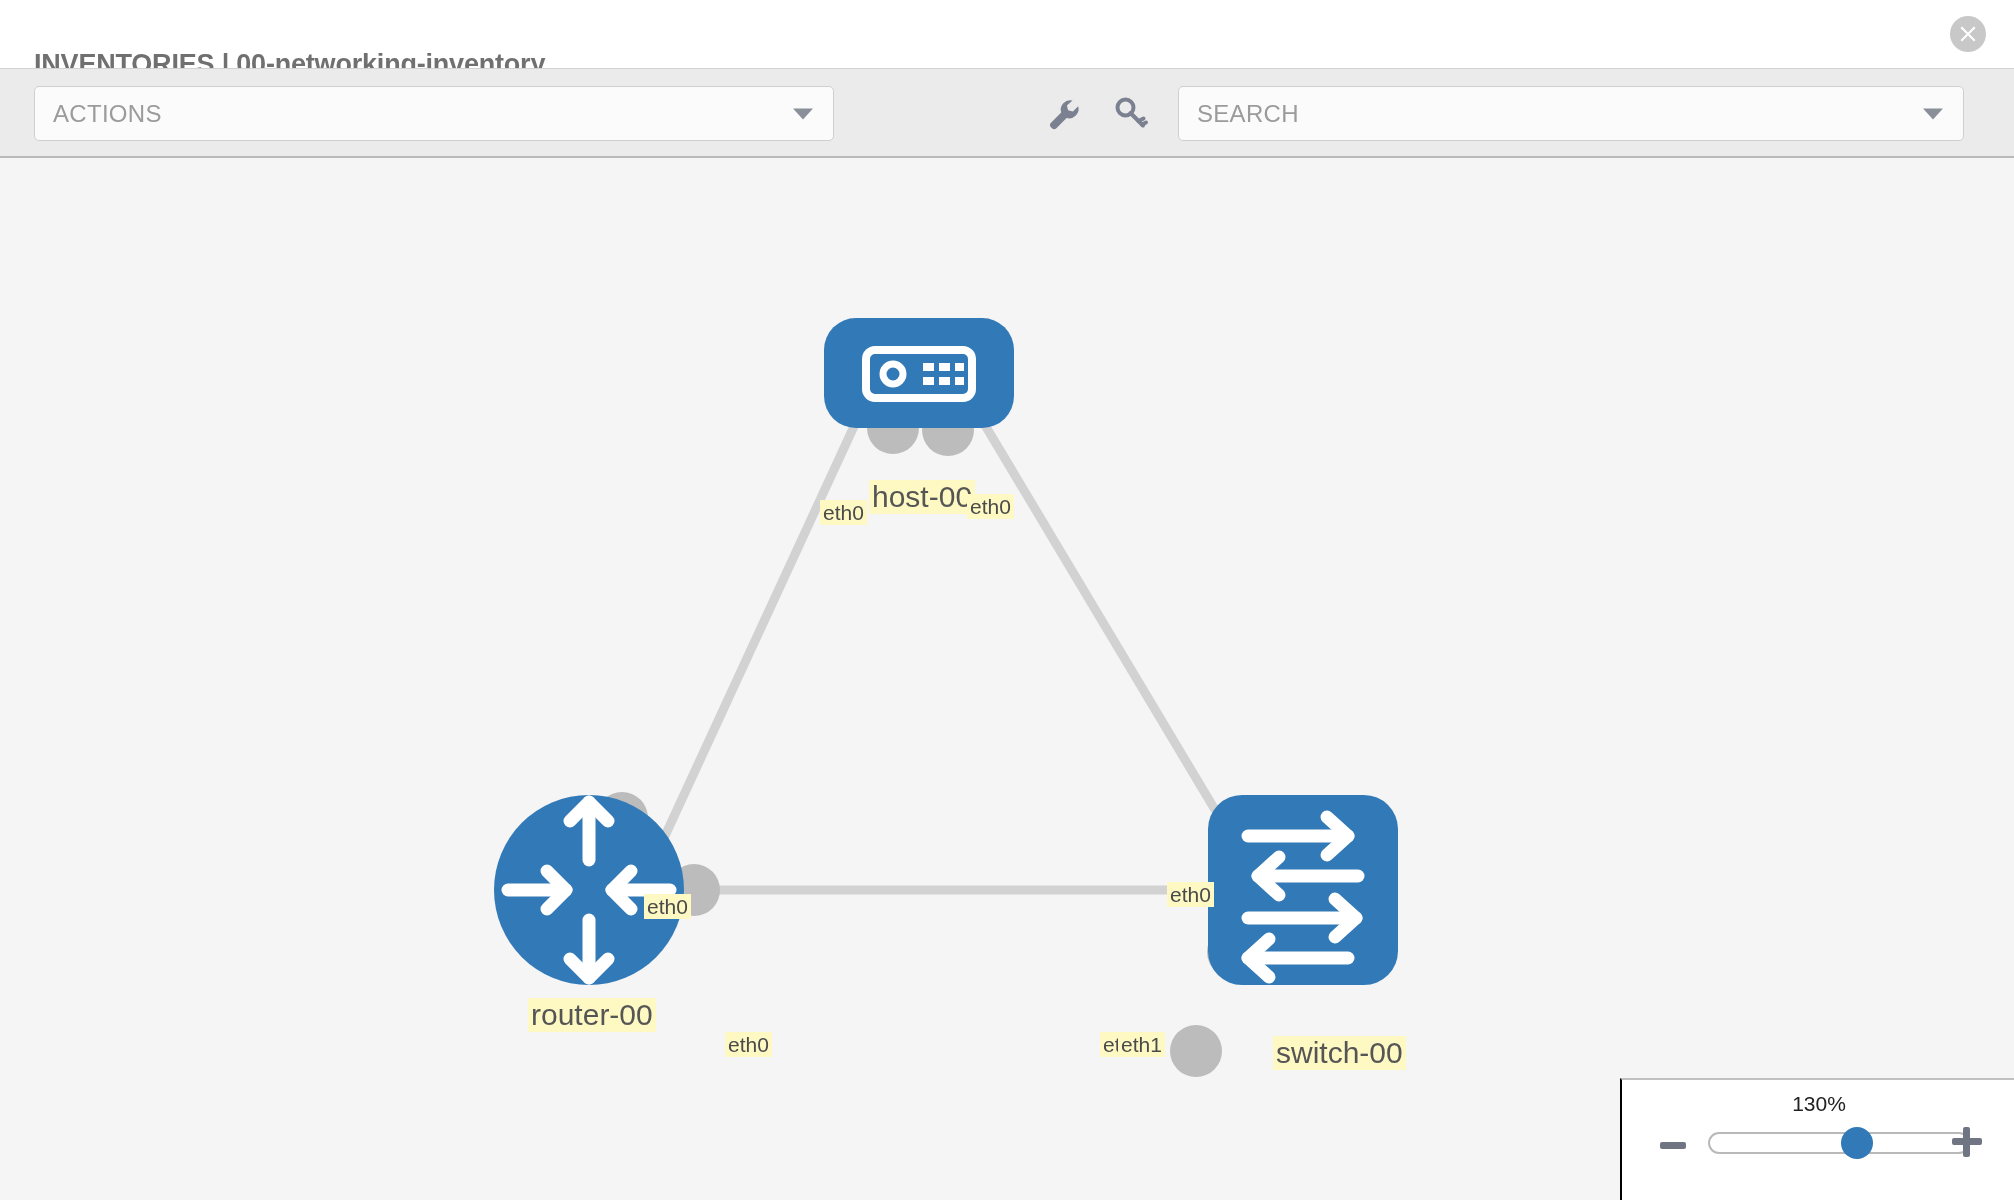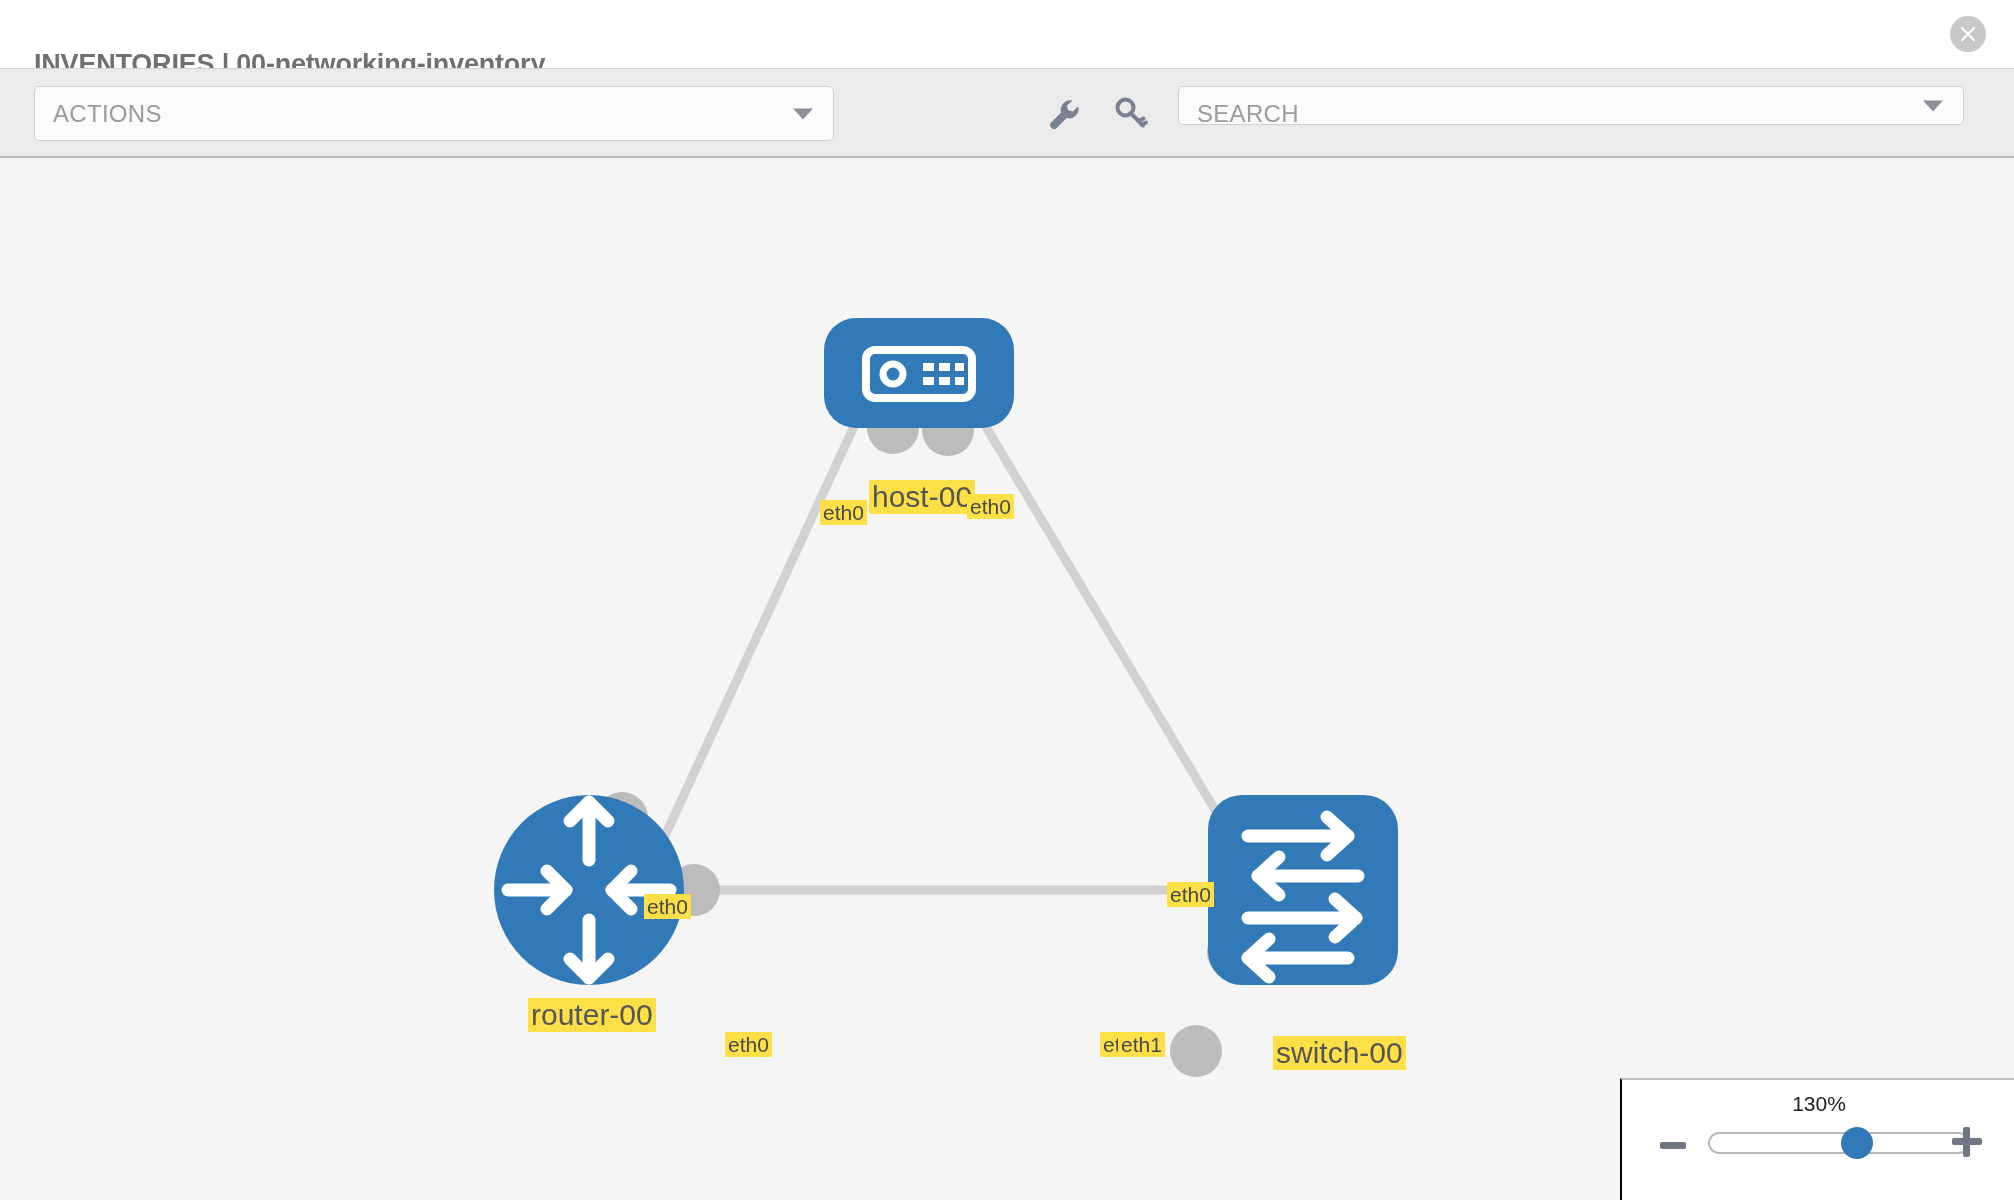--- a/index.html
+++ b/index.html
@@ -55,21 +55,21 @@
     border-top: 11px solid #8a8f9a;
   }
   .tool-icon {
     position: absolute; top: 24px; width: 42px; height: 42px;
     cursor: pointer;
   }
   .tool-icon.wrench { left: 1042px; }
   .tool-icon.key    { left: 1110px; }
   .search-box {
     position: absolute; left: 1178px; top: 17px;
-    width: 786px; height: 39px;
+    width: 786px; height: 55px;
     background: #fbfbfb;
     border: 1px solid #cfcfcf;
     border-radius: 5px;
     text-decoration: underline;
   }
   .search-label {
     position: absolute; left: 18px; top: 13px;
     font-size: 24px; color: #9b9b9b; letter-spacing: 0.3px;
   }
 
@@ -77,21 +77,21 @@
   .canvas {
     position: absolute; left: 0; top: 160px;
     width: 2014px; height: 1040px;
     background: #f5f5f5; overflow: hidden;
   }
   .canvas > svg { position: absolute; left: 0; top: 0; }
 
   
   .nodelabel {
     position: absolute;
-    background: #fde047;
+    background: #fef9c3;
     color: #555555;
     white-space: nowrap;
     line-height: 1;
     padding: 2px 3px;
   }
   .nodelabel.big  { font-size: 30px; }
   .nodelabel.port { font-size: 21px; color: #4a4a4a; }
 
   
   .zoom-panel {

